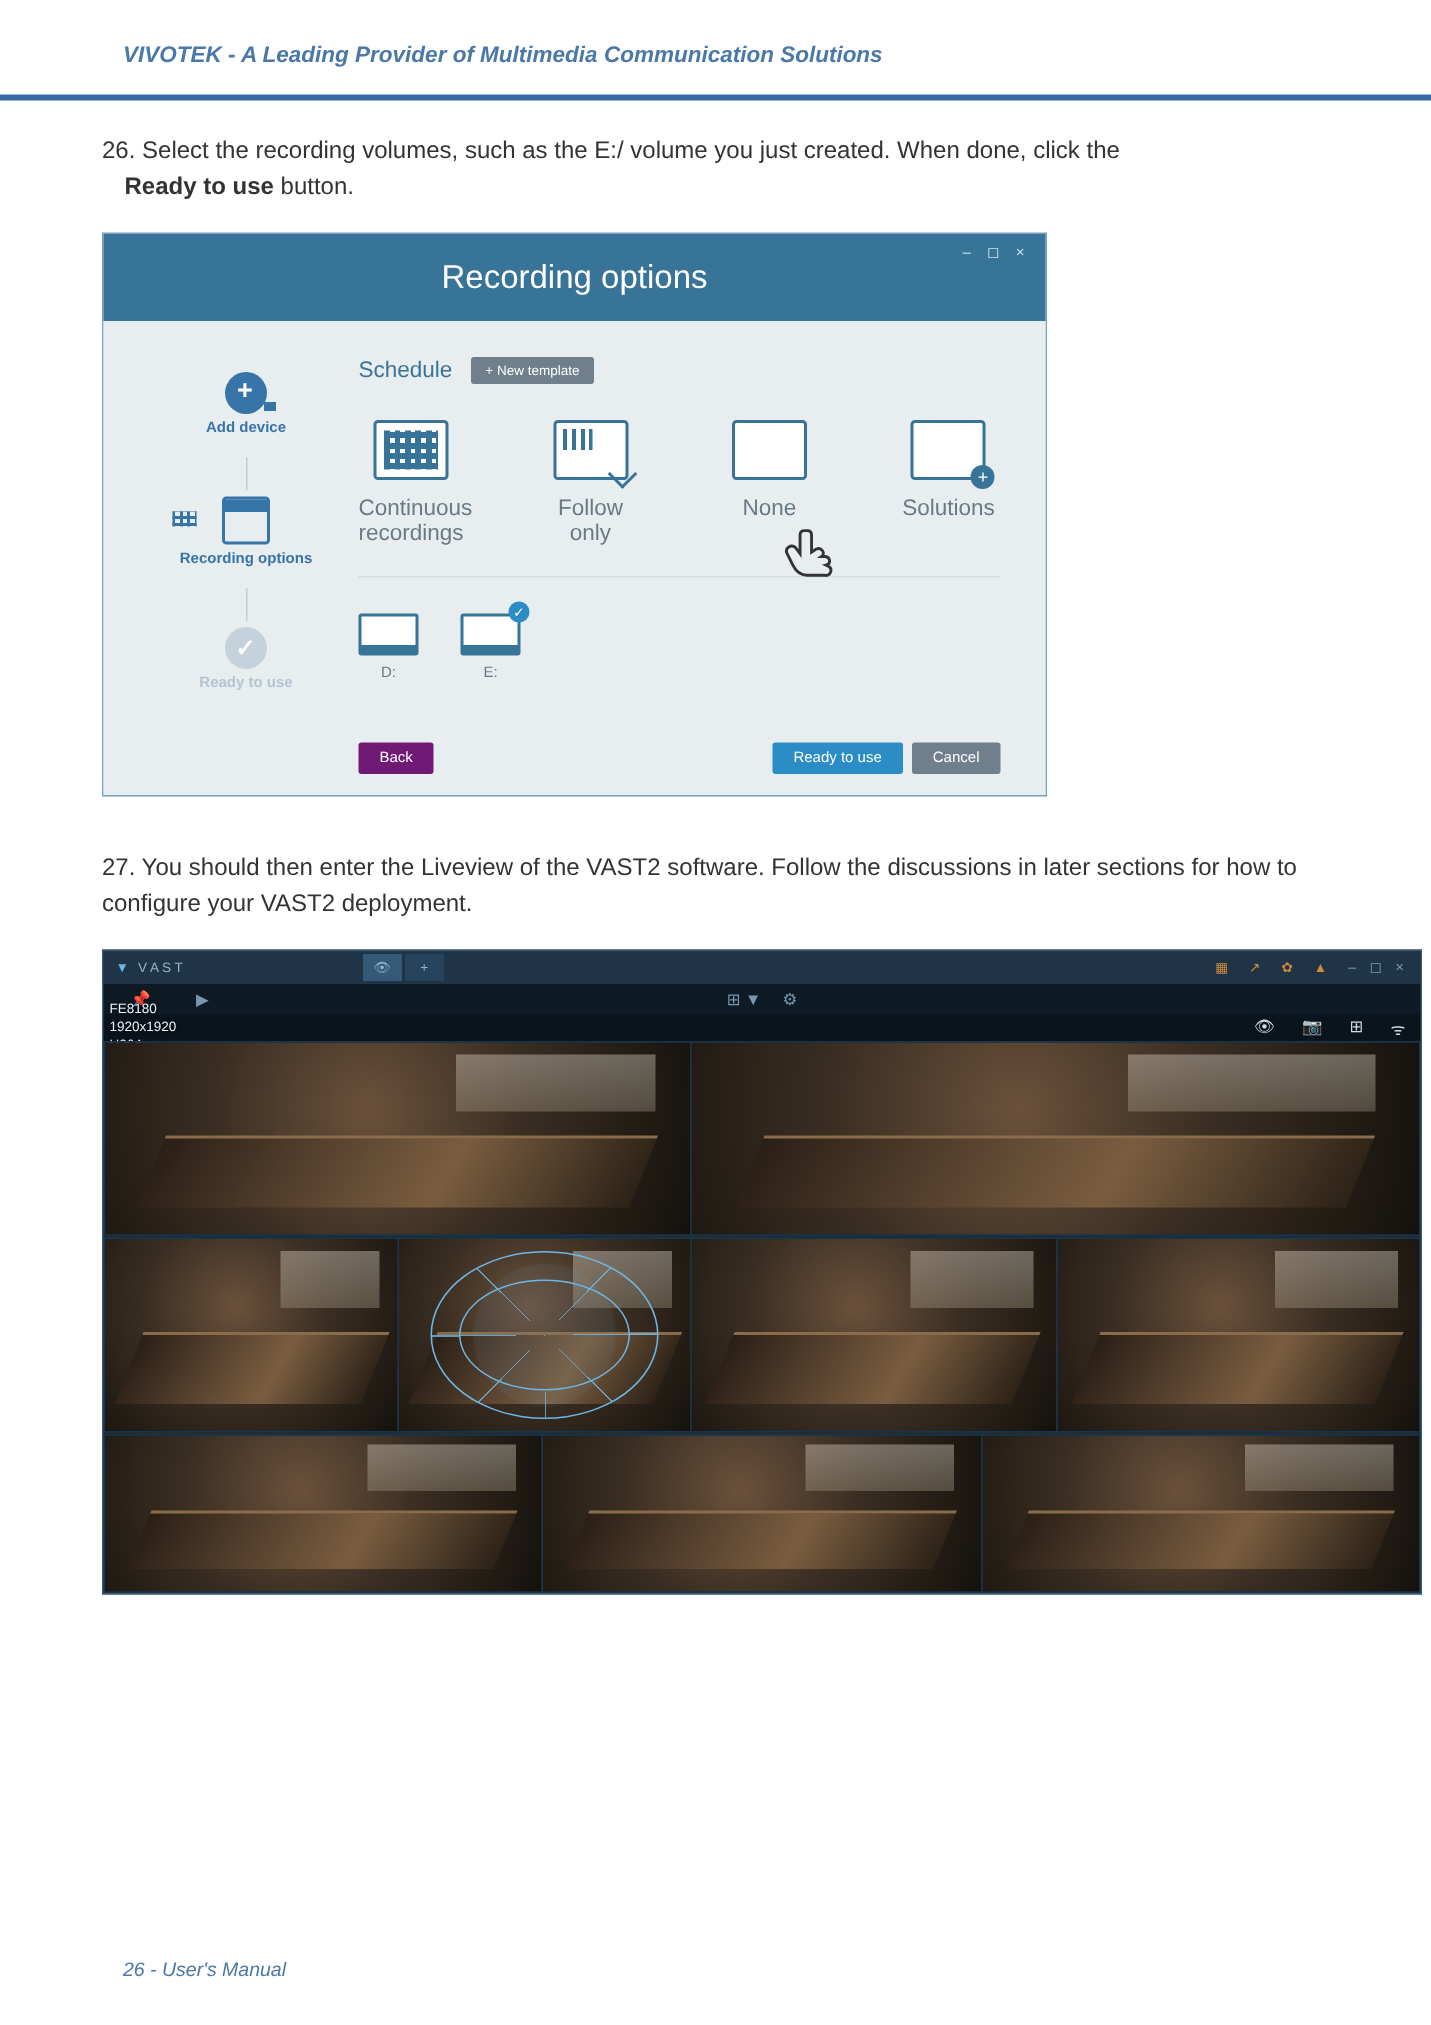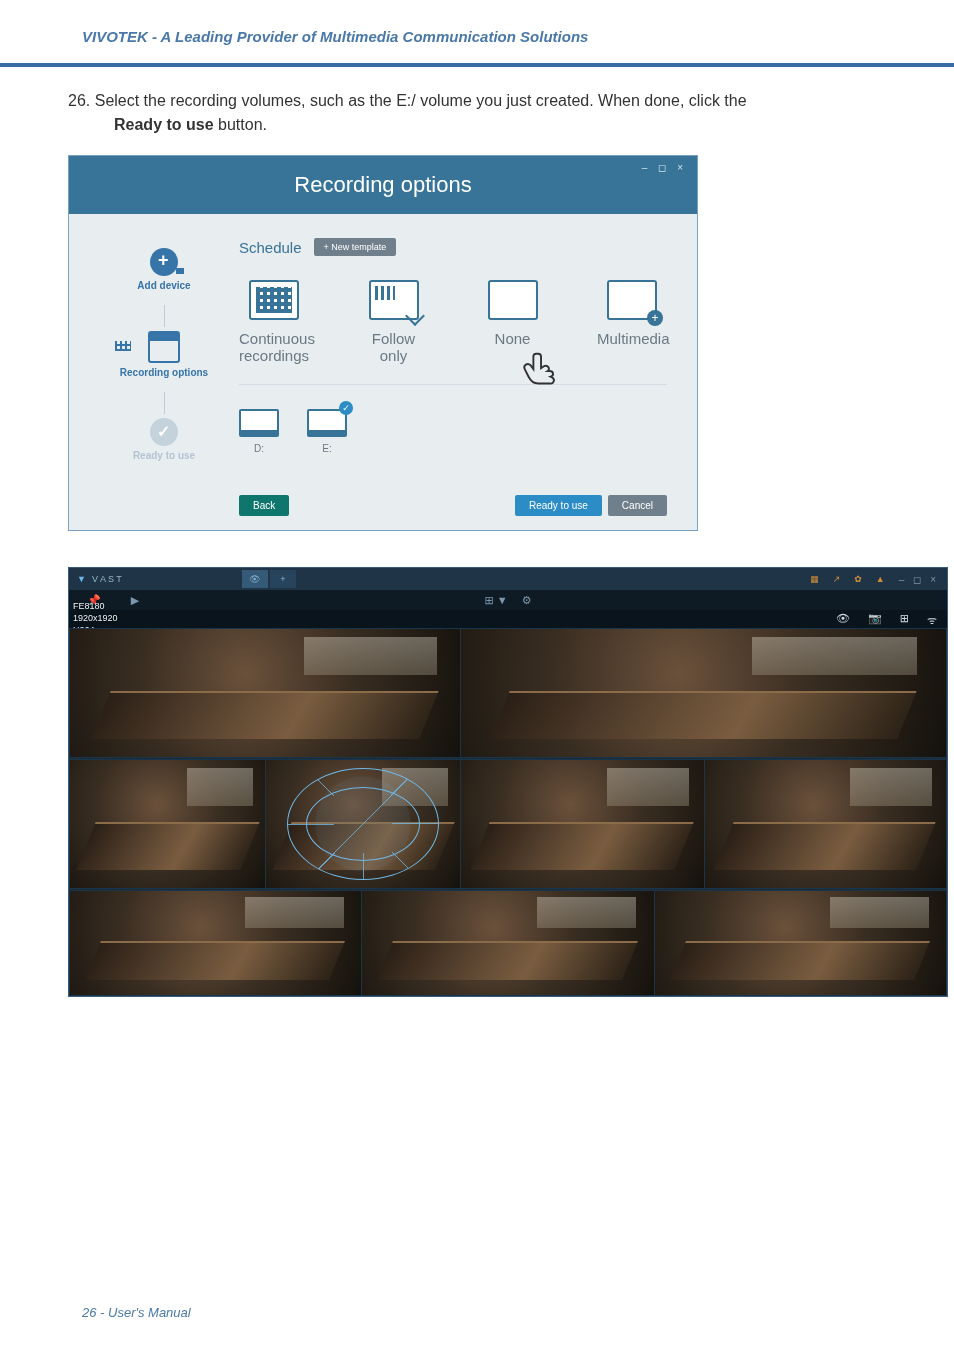--- a/index.html
+++ b/index.html
@@ -3,21 +3,21 @@
 <meta charset="utf-8">
 <style>
   html,body{margin:0;padding:0;font-family:Arial,Helvetica,sans-serif;background:#fff;color:#222;}
   .page{width:954px;height:1350px;margin:0 auto;position:relative;box-sizing:border-box;border-radius:24px;}
   .header{background:#fff;padding:28px 80px 10px 82px;}
   .header-title{color:#4a78a8;font-style:italic;font-weight:bold;font-size:15px;}
   .accent-line{height:4px;background:#3a6aa5;margin-top:8px;}
   .body-area{padding:22px 84px 0 68px;font-size:16px;}
   .instr{margin:0 0 18px 0;line-height:1.5;color:#333;}
   .instr .num{display:inline;}
-  .instr-indent{margin-left:46px;}
+  .instr-indent{margin-left:15px;}
   .bold{font-weight:bold;}
   
   
   .shot1{margin:10px 0 36px 0;border:1px solid #7aa0c2;width:628px;height:374px;background:#eaeff2;position:relative;}
   .shot1-titlebar{position:absolute;top:0;left:0;right:0;height:58px;background:#377497;color:#fff;}
   .shot1-title{position:absolute;top:16px;left:0;right:0;text-align:center;font-size:22px;font-weight:300;}
   .win-btns{position:absolute;top:6px;right:10px;color:#cfe3ee;font-size:10px;letter-spacing:4px;}
   .shot1-body{position:absolute;top:58px;left:0;right:0;bottom:0;background:#e8edf0;}
   .leftsteps{position:absolute;left:40px;top:30px;width:110px;text-align:center;color:#3774a8;font-size:10px;}
   .step{padding:4px 0 14px 0;position:relative;font-weight:bold;}
@@ -28,21 +28,21 @@
   .icon.add-dev::before{content:"";position:absolute;right:-6px;bottom:2px;width:8px;height:6px;background:#3774a8;}
   .icon.rec-opts{border:2px solid #3774a8;border-radius:3px;background:linear-gradient(#3774a8 30%,transparent 30%);}
   .icon.rec-opts::after{content:"";position:absolute;left:6px;top:14px;width:16px;height:10px;background:
     repeating-linear-gradient(90deg,#3774a8 0 2px,transparent 2px 5px),
     repeating-linear-gradient(0deg,#3774a8 0 2px,transparent 2px 5px);}
   .icon.ready{border-radius:50%;background:#c3d2db;position:relative;}
   .icon.ready::after{content:"✓";color:#fff;font-size:16px;position:absolute;top:4px;left:7px;}
   .muted{color:#b4c4d0;}
   
   .rightpane{position:absolute;left:170px;right:30px;top:24px;}
-  .sec-hdr{color:#377497;font-size:15px;font-weight:500;display:flex;align-items:center;gap:12px;margin-bottom:16px;}
+  .sec-hdr{color:#377497;font-size:15px;font-weight:500;display:flex;gap:12px;margin-bottom:16px;}
   .chip-btn{background:#6f7f8b;color:#fff;font-size:9px;padding:4px 10px;border-radius:2px;display:inline-flex;align-items:center;gap:4px;}
   .sched-row{display:flex;gap:50px;padding:8px 0 20px 0;border-bottom:1px solid #d4dde3;margin-bottom:16px;}
   .sched-item{width:70px;text-align:center;font-size:15px;color:#6a7a85;}
   .sched-ico{width:46px;height:36px;margin:0 auto 10px auto;border:2px solid #377497;border-radius:3px;position:relative;background:#fff;}
   .sched-ico.cont::after{content:"";position:absolute;inset:5px;background:
     repeating-linear-gradient(90deg,#377497 0 4px,transparent 4px 7px),
     repeating-linear-gradient(0deg,#377497 0 4px,transparent 4px 7px);}
   .sched-ico.events::after{content:"";position:absolute;left:4px;top:4px;width:20px;height:14px;background:
     repeating-linear-gradient(90deg,#377497 0 3px,transparent 3px 6px);}
   .sched-ico.events::before{content:"";position:absolute;right:-5px;bottom:-5px;width:12px;height:12px;border:2px solid #377497;border-top:none;border-left:none;transform:rotate(45deg);}
@@ -55,21 +55,21 @@
   .stor-ico{width:36px;height:24px;margin:0 auto 6px auto;border:2px solid #377497;border-radius:2px;position:relative;background:#fff;}
   .stor-ico::after{content:"";position:absolute;left:-1px;right:-1px;bottom:-1px;height:6px;background:#377497;}
   .stor-ico.sel::before{content:"✓";position:absolute;right:-8px;top:-10px;width:14px;height:14px;background:#2b8cc6;border-radius:50%;color:#fff;font-size:9px;text-align:center;line-height:14px;}
   .pointer{position:absolute;width:46px;height:46px;}
   .pointer svg{width:100%;height:100%;}
   .pointer.p1{left:450px;top:134px;}
   .pointer.p2{left:110px;top:148px;}
   
   .shot1-foot{position:absolute;left:170px;right:30px;bottom:14px;display:flex;justify-content:space-between;}
   .btn{font-size:10px;padding:5px 14px;border-radius:2px;color:#fff;}
-  .btn.back{background:#0f766e;}
+  .btn.back{background:#701a75;}
   .btn.ready-btn{background:#2b8cc6;}
   .btn.cancel{background:#6f7f8b;margin-left:6px;}
   .right-btns{display:flex;}
   
   
   .shot2{margin:10px 0 0 0;border:1px solid #3a5a78;width:878px;height:428px;background:#1a2a36;position:relative;overflow:hidden;}
   .vast-top{height:22px;background:#1f3547;display:flex;align-items:center;padding:0 8px;font-size:9px;color:#97b3c8;}
   .vast-logo{display:flex;align-items:center;gap:6px;}
   .vast-logo .v{color:#6bb6e8;}
   .vtab{margin-left:120px;display:flex;gap:2px;}
@@ -166,21 +166,21 @@
             <div class="sched-item">
               <div class="sched-ico events"></div>
               <div>Follow only</div>
             </div>
             <div class="sched-item">
               <div class="sched-ico none"></div>
               <div>None</div>
             </div>
             <div class="sched-item">
               <div class="sched-ico cust"></div>
-              <div>Multimedia</div>
+              <div>Solutions</div>
             </div>
           </div>
 
           <div class="stor-row">
             <div class="stor-item">
               <div class="stor-ico"></div>
               <div>D:</div>
             </div>
             <div class="stor-item">
               <div class="stor-ico sel"></div>
@@ -198,20 +198,24 @@
         <div class="shot1-foot">
           <div class="btn back">Back</div>
           <div class="right-btns">
             <div class="btn ready-btn">Ready to use</div>
             <div class="btn cancel">Cancel</div>
           </div>
         </div>
       </div>
     </div>
 
+    <p class="instr">
+      <span class="num">27.</span>
+      <span>You should then enter the Liveview of the VAST2 software. Follow the discussions in later sections for how to configure your VAST2 deployment.</span>
+    </p>
 
     <div class="shot2">
       <div class="vast-top">
         <div class="vast-logo">
           <span class="v">▼</span>
           <span>V A S T</span>
         </div>
         <div class="vtab">
           <div class="vtab-item active">👁</div>
           <div class="vtab-item">+</div>

